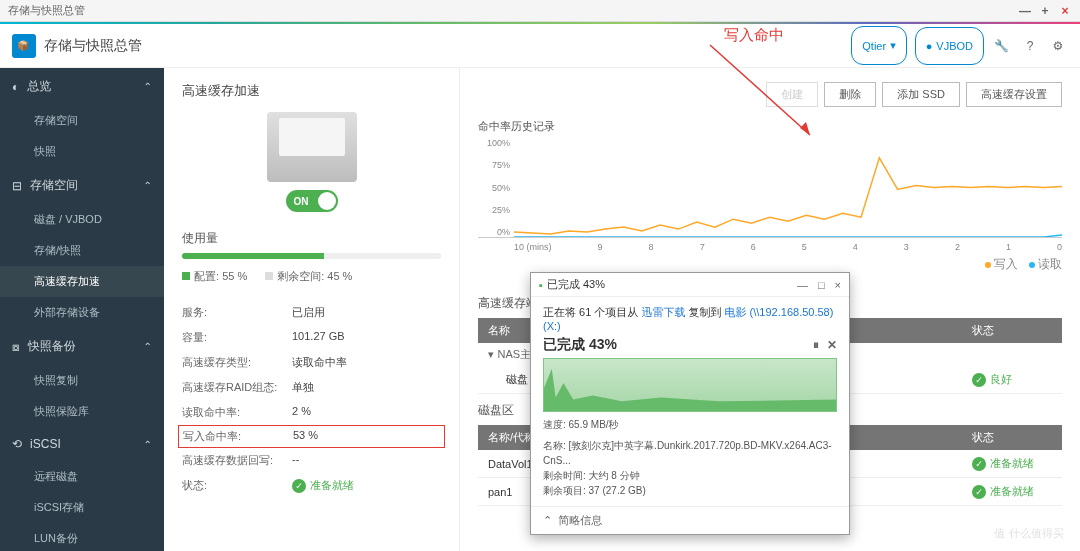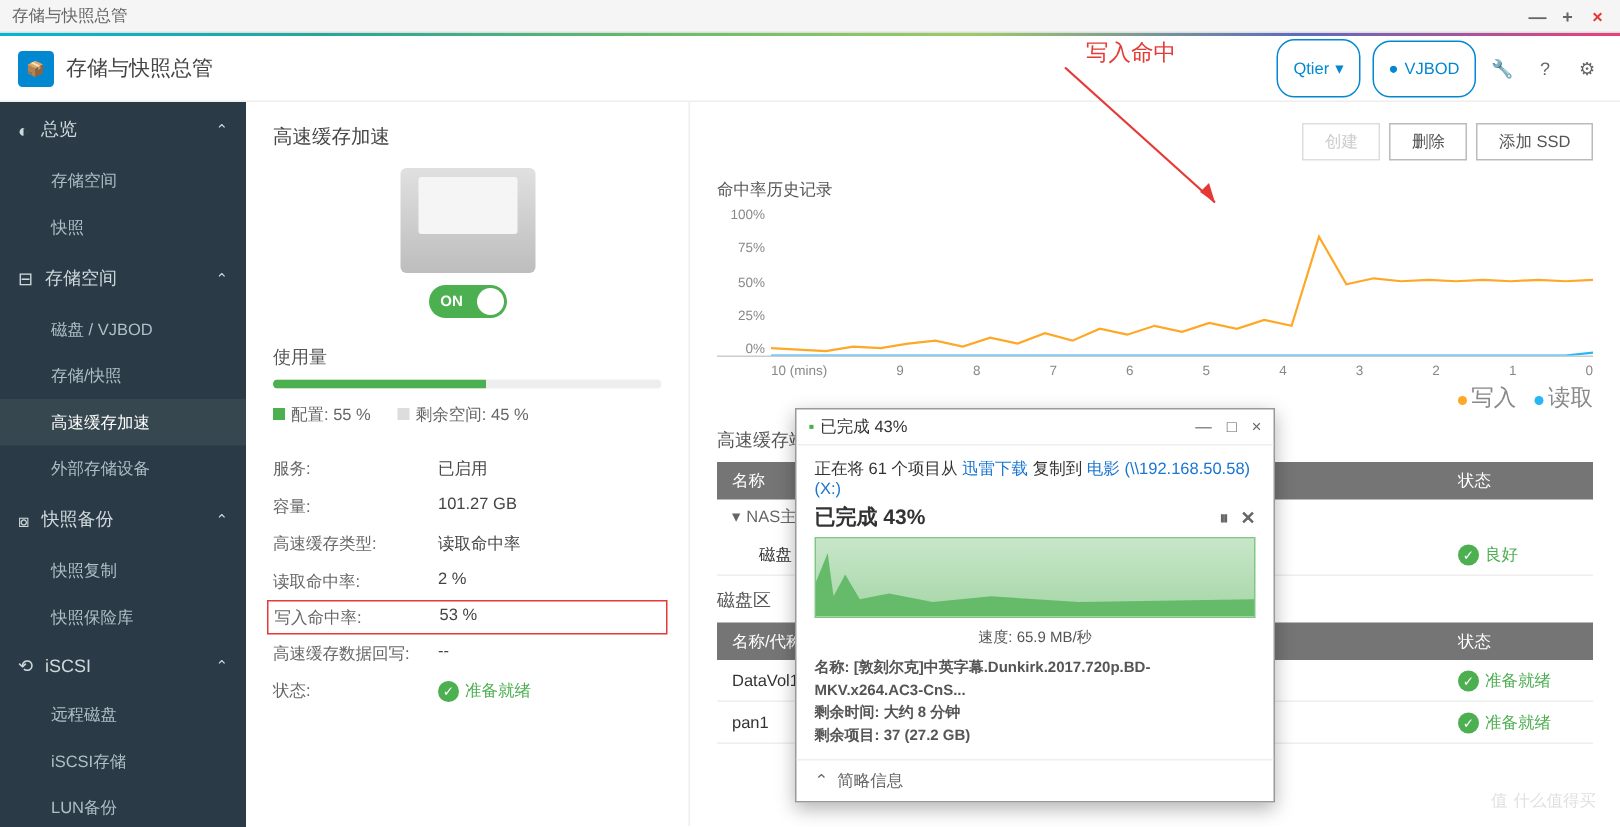--- a/index.html
+++ b/index.html
@@ -43,42 +43,42 @@
 .right-panel { flex: 1; padding: 14px 18px; position: relative; overflow: hidden; }
 .action-bar { display: flex; justify-content: flex-end; gap: 6px; margin-bottom: 12px; }
 .act-btn { border: 1px solid #bbb; padding: 4px 14px; font-size: 11px; cursor: pointer; background: #fff; color: #555; }
 .act-btn.disabled { color: #ccc; border-color: #ddd; }
 .chart-title { font-size: 11px; color: #555; margin-bottom: 4px; }
 .chart { height: 100px; position: relative; border-bottom: 1px solid #ccc; margin-bottom: 4px; }
 .y-labels { position: absolute; left: 0; top: 0; bottom: 0; width: 32px; display: flex; flex-direction: column; justify-content: space-between; font-size: 9px; color: #888; text-align: right; }
 .chart-area { position: absolute; left: 36px; right: 0; top: 0; bottom: 0; }
 .chart-area svg { width: 100%; height: 100%; }
 .x-labels { display: flex; justify-content: space-between; font-size: 9px; color: #888; padding-left: 36px; margin-bottom: 4px; }
-.legend { text-align: right; font-size: 15px; color: #888; margin-bottom: 10px; }
+.legend { text-align: right; font-size: 12px; color: #888; margin-bottom: 22px; }
 .legend .dot { display: inline-block; width: 6px; height: 6px; border-radius: 50%; margin: 0 3px 0 8px; }
 .section-title { font-size: 12px; color: #555; margin: 8px 0 6px; }
 .table-header { display: flex; background: #757575; color: #fff; font-size: 11px; }
 .table-header > div { padding: 5px 10px; }
 .th-name { width: 140px; } .th-type { width: 160px; } .th-cap { flex: 1; } .th-status { width: 100px; }
 .table-row { display: flex; border-bottom: 1px solid #eee; font-size: 11px; align-items: center; }
 .table-row > div { padding: 6px 10px; }
 .expand-row { padding: 4px 10px; font-size: 11px; color: #666; display: flex; align-items: center; gap: 4px; }
 .annotation { position: absolute; color: #e53935; font-size: 15px; font-family: KaiTi, serif; }
 .arrow { position: absolute; }
 .popup { position: absolute; top: 272px; left: 530px; width: 320px; background: #fff; border: 1px solid #999; box-shadow: 0 4px 12px rgba(0,0,0,0.3); z-index: 100; }
 .popup-title { display: flex; align-items: center; padding: 4px 8px; font-size: 11px; border-bottom: 1px solid #eee; }
 .popup-title .win-mini { margin-left: auto; display: flex; gap: 10px; color: #666; cursor: pointer; }
 .popup-body { padding: 8px 12px; font-size: 11px; }
 .popup-link { color: #1976d2; }
 .popup-progress-text { font-size: 14px; font-weight: bold; margin: 4px 0; display: flex; align-items: center; }
 .popup-progress-text .ctrls { margin-left: auto; display: flex; gap: 8px; font-size: 12px; color: #666; cursor: pointer; }
 .progress-graph { height: 54px; background: linear-gradient(#c8e6c9, #a5d6a7); border: 1px solid #81c784; margin-bottom: 6px; position: relative; overflow: hidden; }
 .progress-graph svg { position: absolute; bottom: 0; left: 0; width: 100%; height: 100%; }
-.speed-text { text-align: center; font-size: 10px; color: #555; margin-bottom: 6px; }
-.popup-info { font-size: 10px; color: #555; line-height: 1.5; font-weight: bold; }
+.speed-text { text-align: left; font-size: 10px; color: #555; margin-bottom: 6px; }
+.popup-info { font-size: 10px; color: #555; line-height: 1.5; }
 .popup-footer { border-top: 1px solid #eee; padding: 6px 12px; font-size: 11px; color: #666; display: flex; align-items: center; gap: 6px; cursor: pointer; }
 .watermark { position: absolute; bottom: 10px; right: 16px; color: #ccc; font-size: 11px; display: flex; align-items: center; gap: 4px; opacity: 0.6; }
 </style>
 </head>
 <body>
 
 <div class="titlebar">
   <span class="title">存储与快照总管</span>
   <div class="win-controls">
     <span class="win-btn" style="color:#666">—</span>
@@ -165,20 +165,24 @@
           </div>
           <div class="info-row">
             <div class="info-label">容量:</div>
             <div class="info-value">101.27 GB</div>
           </div>
           <div class="info-row">
             <div class="info-label">高速缓存类型:</div>
             <div class="info-value">读取命中率</div>
           </div>
           <div class="info-row">
+            <div class="info-label">高速缓存RAID组态:</div>
+            <div class="info-value">单独</div>
+          </div>
+          <div class="info-row">
             <div class="info-label">读取命中率:</div>
             <div class="info-value">2 %</div>
           </div>
           <div class="info-row highlight-row">
             <div class="info-label">写入命中率:</div>
             <div class="info-value">53 %</div>
           </div>
           <div class="info-row">
             <div class="info-label">高速缓存数据回写:</div>
             <div class="info-value">--</div>
@@ -191,20 +195,21 @@
             <span>准备就绪</span>
           </div>
       </div>
     </div>
 
     <div class="right-panel">
       <div class="action-bar">
         <button class="act-btn disabled">创建</button>
         <button class="act-btn">删除</button>
         <button class="act-btn">添加 SSD</button>
+        <button class="act-btn">高速缓存设置</button>
       </div>
       <div class="chart-title">命中率历史记录</div>
       <div class="chart">
         <div class="y-labels">
             <span>100%</span>
             <span>75%</span>
             <span>50%</span>
             <span>25%</span>
             <span>0%</span>
           </div>

